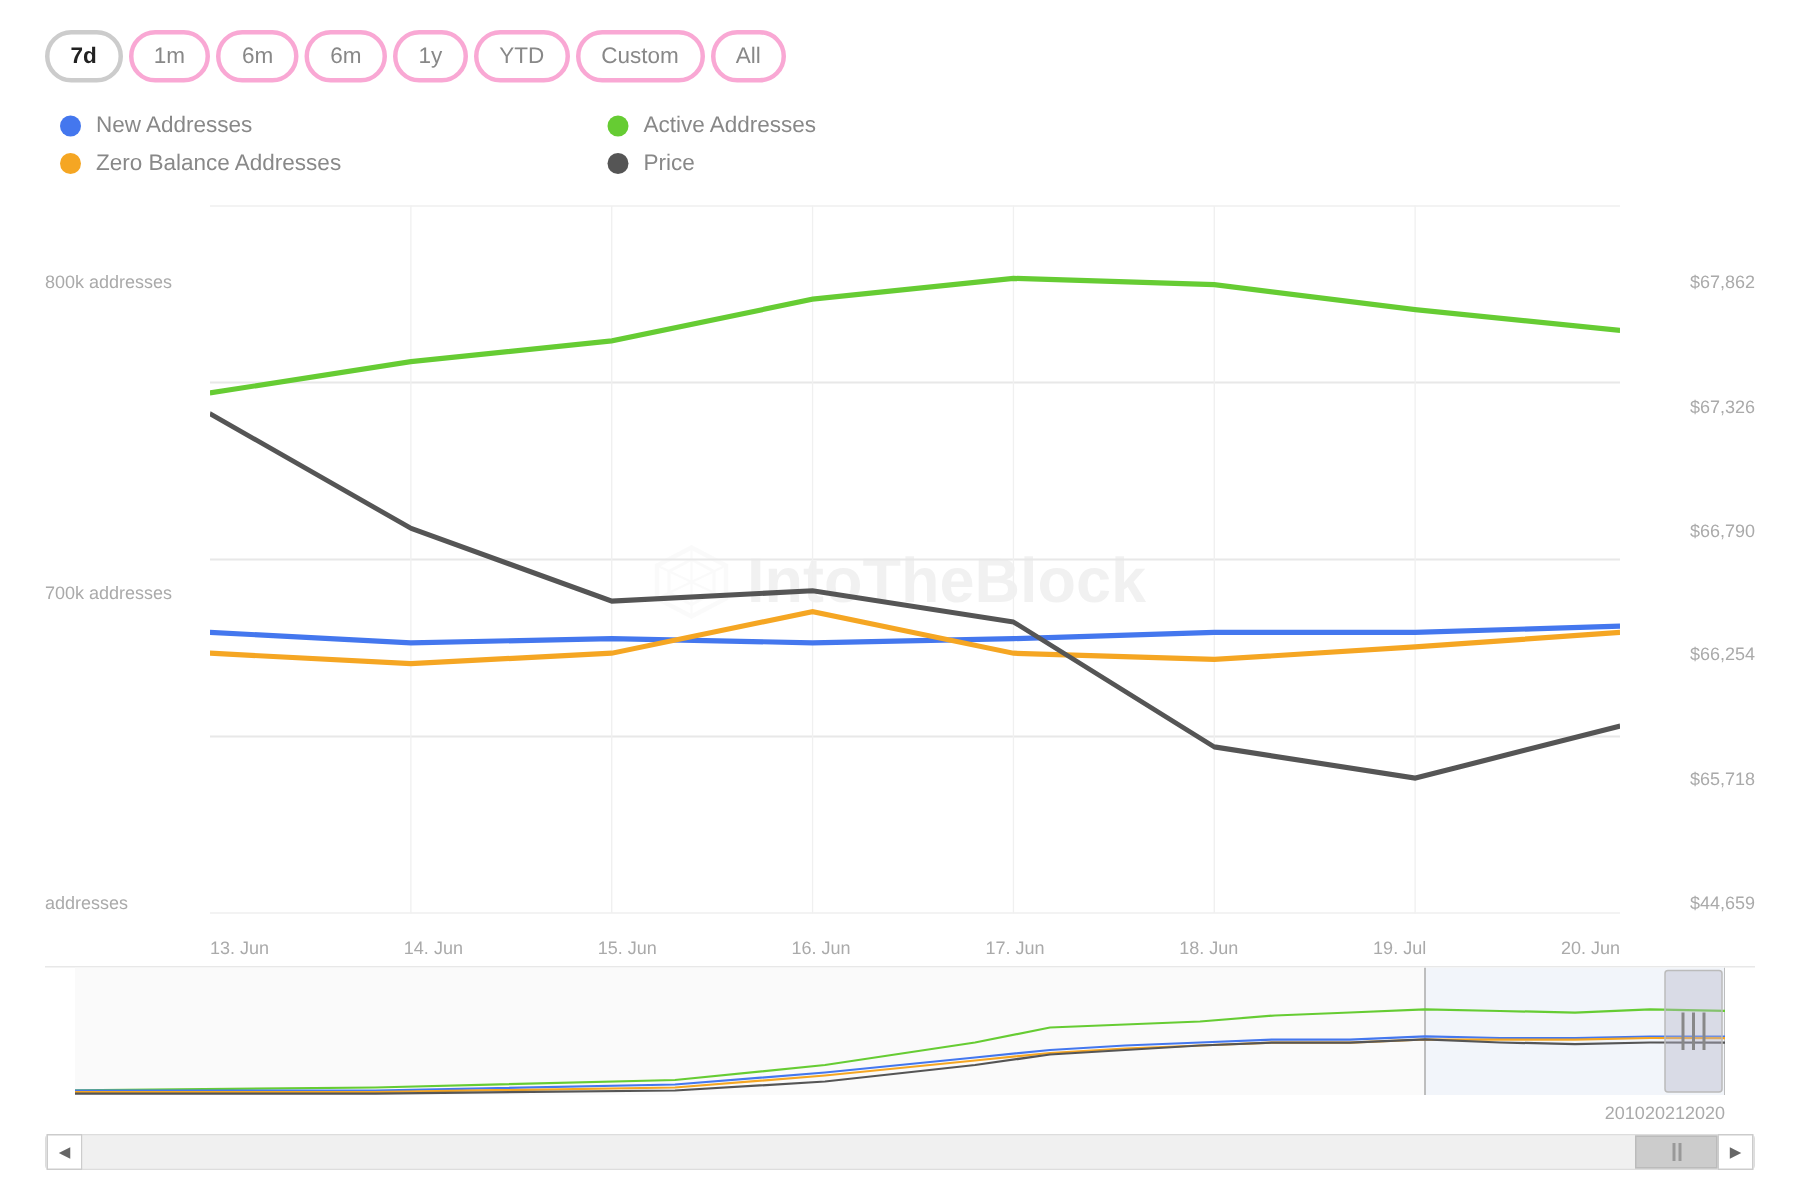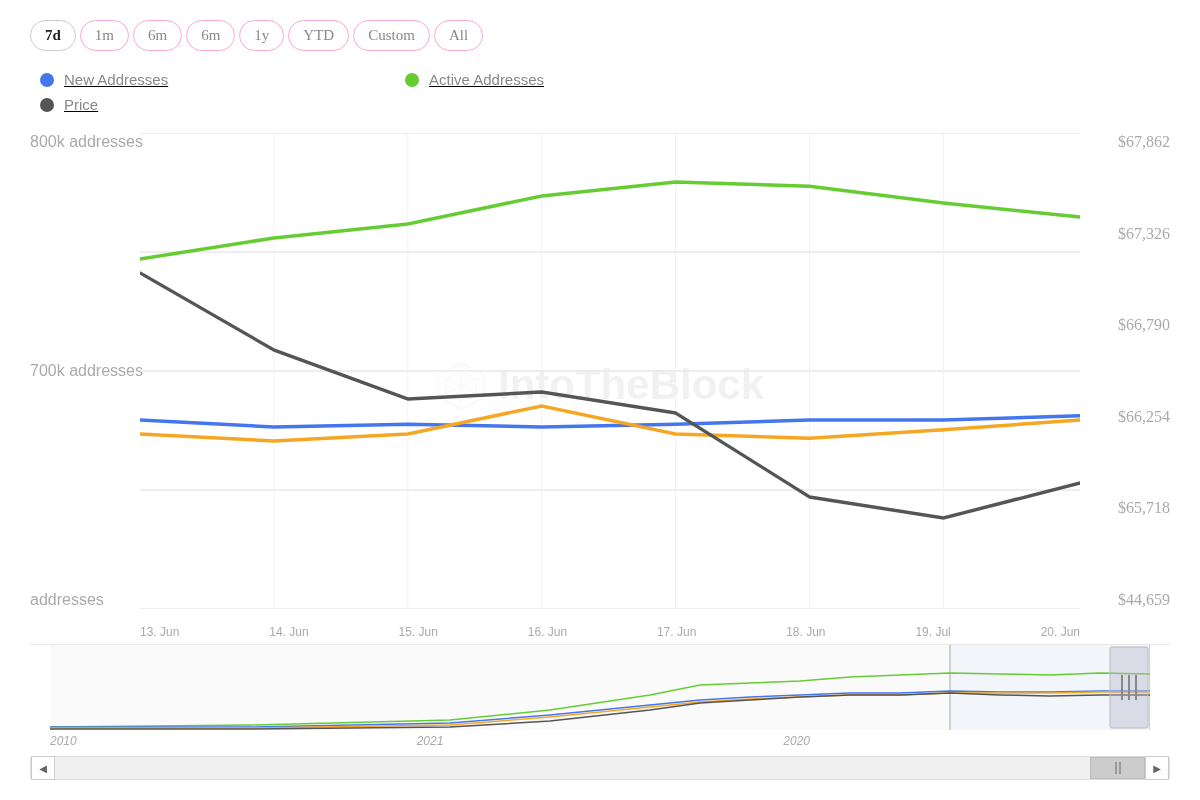--- a/index.html
+++ b/index.html
@@ -20,44 +20,42 @@
     
     .time-range {
       display: flex;
       align-items: center;
       gap: 4px;
       margin-bottom: 20px;
     }
     .time-btn {
       padding: 6px 14px;
       border-radius: 20px;
-      border: 1px solid #f9a8d4;
+      border: 3px solid #f9a8d4;
       background: #fff;
       color: #888;
       font-size: 15px;
       cursor: pointer;
       font-weight: 400;
-      font-family: Liberation Serif, serif;
     }
     .time-btn.active {
       background: #fff;
       color: #222;
       font-weight: 700;
       border-color: #ccc;
     }
 
     
     .legend {
       display: grid;
       grid-template-columns: 1fr 1fr;
       gap: 8px 40px;
       margin-bottom: 20px;
       padding-left: 10px;
       max-width: 700px;
-      text-decoration: underline;
     }
     .legend-item {
       display: flex;
       align-items: center;
       gap: 10px;
       font-size: 15px;
       color: #888;
       font-weight: 400;
     }
     .legend-dot {
@@ -169,54 +167,53 @@
       left: 0;
       top: 0;
       bottom: 30px;
       width: 120px;
       display: flex;
       flex-direction: column;
       justify-content: space-between;
       pointer-events: none;
     }
     .y-label {
-      font-size: 16px;
+      font-size: 12px;
       color: #aaa;
+      margin-top: 44px;
     }
     .y-axis-right {
       position: absolute;
       right: 0;
       top: 0;
       bottom: 30px;
       width: 80px;
       display: flex;
       flex-direction: column;
       justify-content: space-between;
       align-items: flex-end;
       pointer-events: none;
-      font-family: Liberation Serif, serif;
     }
     .x-axis {
       position: absolute;
       bottom: 0;
       left: 110px;
       right: 90px;
       display: flex;
       justify-content: space-between;
     }
     .x-label {
       font-size: 12px;
       color: #aaa;
       text-align: center;
     }
     .mini-year-labels {
       display: flex;
-      justify-content: space-between;
+      justify-content: flex-end;
       padding: 2px 0;
-      font-style: italic;
     }
     .mini-year-label {
       font-size: 12px;
       color: #aaa;
     }
   </style>
 </head>
 <body>
 
 <div class="container">
@@ -235,20 +232,24 @@
   <div class="legend">
     <div class="legend-item">
       <div class="legend-dot" style="background:#4477ee;"></div>
       <span>New Addresses</span>
     </div>
     <div class="legend-item">
       <div class="legend-dot" style="background:#66cc33;"></div>
       <span>Active Addresses</span>
     </div>
     <div class="legend-item">
+      <div class="legend-dot" style="background:#f5a623;"></div>
+      <span>Zero Balance Addresses</span>
+    </div>
+    <div class="legend-item">
       <div class="legend-dot" style="background:#555;"></div>
       <span>Price</span>
     </div>
   </div>
 
   <div class="chart-area">
     <div class="main-chart">
 
       <div class="y-axis-left">
         <span class="y-label">800k addresses</span>

